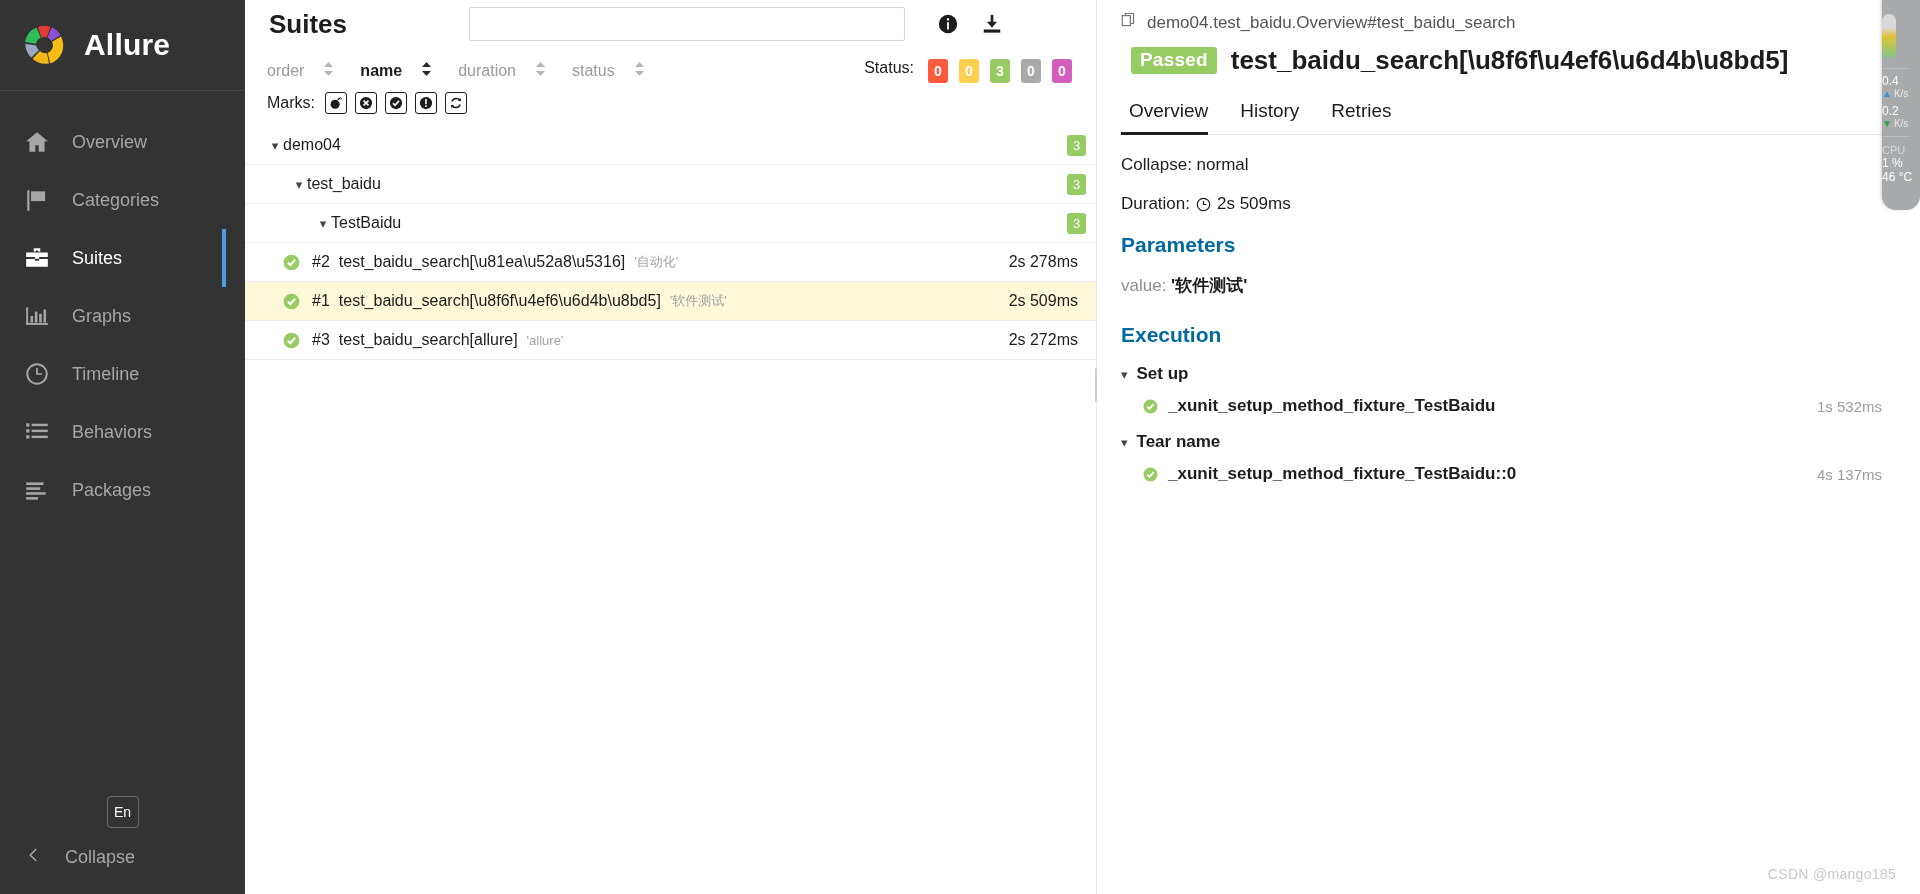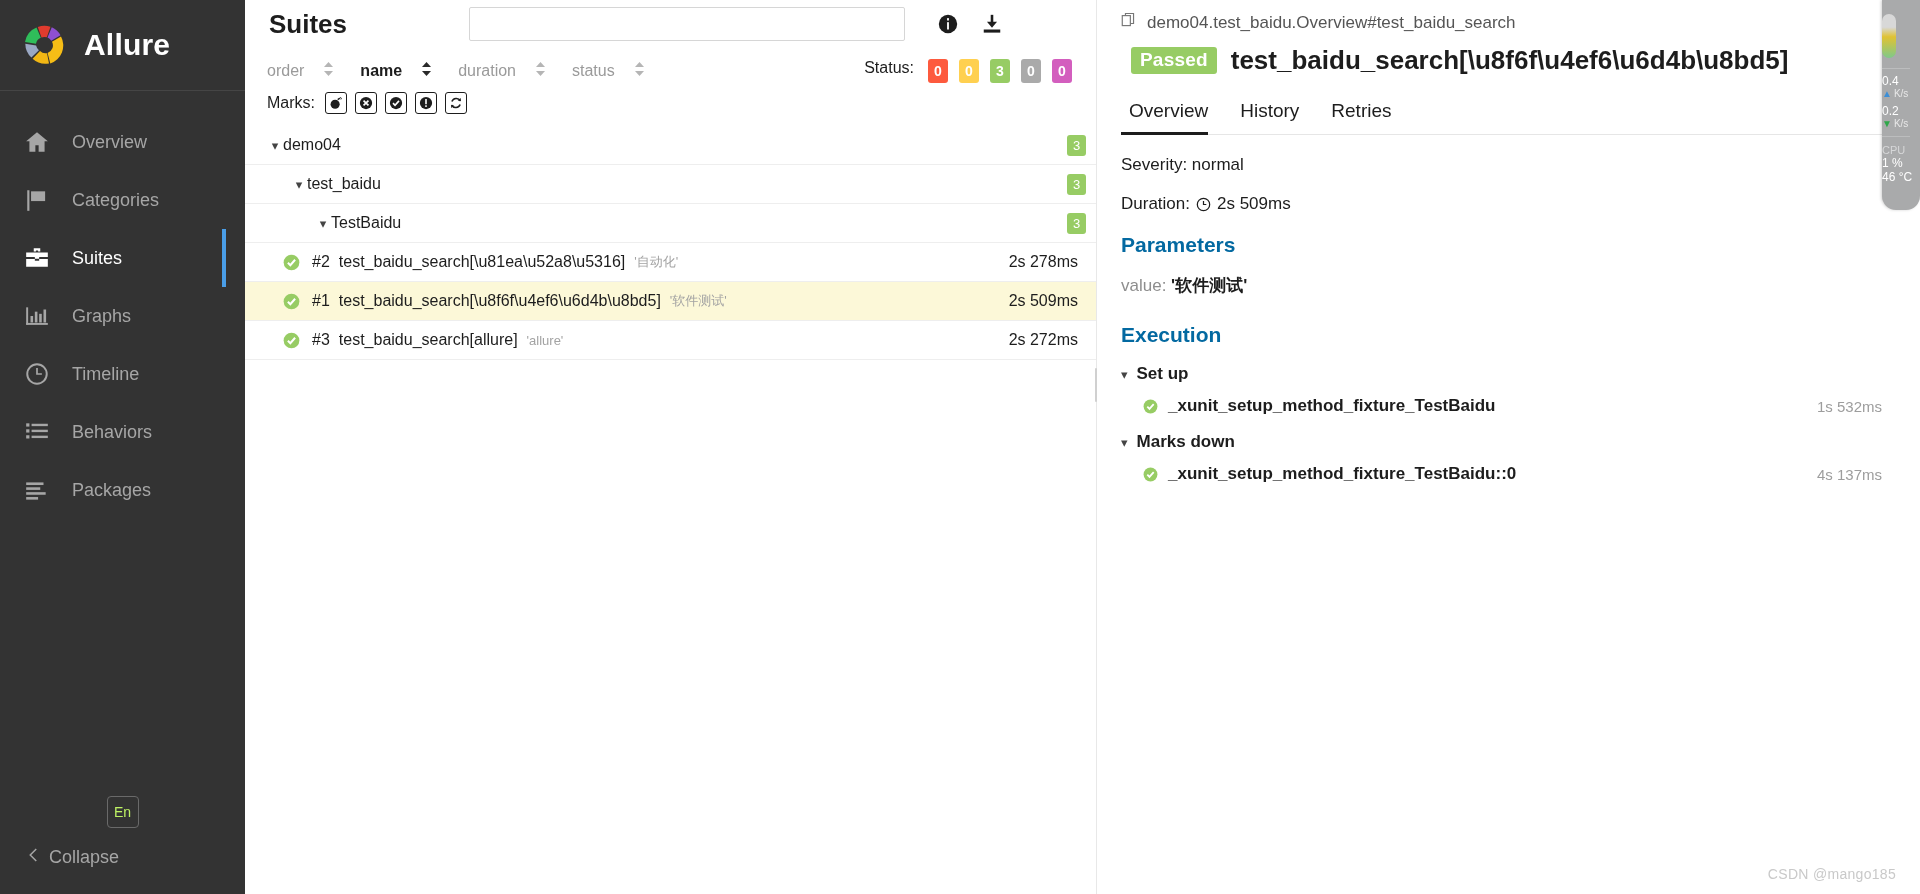--- a/index.html
+++ b/index.html
@@ -29,25 +29,25 @@
   .nav-item .nav-lbl { color: #a6a6a6; font-size: 18px; }
   .nav-item.active .nav-lbl { color: #ffffff; }
   .nav-item.active { background: #333333; }
   .nav-item.active::before {
     content: ""; position: absolute; left: 222px; top: 0px; width: 4px; height: 58px;
     background: #4a9ee8;
   }
   .sb-bottom { margin-top: auto; padding-bottom: 26px; }
   .lang-box {
     width: 32px; height: 32px; border: 1px solid #6a6a6a; border-radius: 4px;
-    color: #bef264; font-size: 14px; display: flex; align-items: center; justify-content: center;
+    color: #ffffff; font-size: 14px; display: flex; align-items: center; justify-content: center;
     margin: 0 auto 18px auto; cursor: pointer;
   }
   .collapse-row {
-    display: flex; align-items: center; gap: 6px; padding-left: 25px; cursor: pointer;
+    display: flex; align-items: center; gap: 22px; padding-left: 25px; cursor: pointer;
   }
   .collapse-row .c-lbl { color: #a6a6a6; font-size: 18px; }
 
   
   .mid { width: 852px; height: 894px; background: #ffffff; display: flex; flex-direction: column;
          border-right: 1px solid #e8e8e8; flex-shrink: 0; position: relative; }
   .mid-head { height: 48px; display: flex; align-items: center; padding: 0 0 0 24px; gap: 0; }
   .mid-title { font-size: 26px; font-weight: bold; color: #1d1d1d; width: 200px; }
   .search-input {
     width: 436px; height: 34px; border: 1px solid #d6d6d6; border-radius: 2px;
@@ -460,21 +460,21 @@
     </div>
 
     <div class="tabs">
       <span class="tab active">Overview</span>
       <span class="tab">History</span>
       <span class="tab">Retries</span>
     </div>
 
     <div class="pane">
       <div class="kv">
-        <span>Severity: normal</span>
+        <span>Collapse: normal</span>
       </div>
       <div class="kv">
         <span>Duration:</span>
         <span style="display:flex;">
           <svg width="15" height="15" viewBox="0 0 16 16" fill="none" stroke="#1d1d1d" stroke-width="1.3">
             <circle cx="8" cy="8" r="6.6"></circle>
               <path d="M8 4.2 V8 H11"></path>
           </svg>
         </span>
         <span>2s 509ms</span>
@@ -498,21 +498,21 @@
               <circle cx="8" cy="8" r="7.4" fill="#97cc64"></circle>
               <path d="M4.6 8.2 L6.9 10.6 L11.4 5.4" stroke="#fff" stroke-width="1.9" fill="none"></path>
             </svg>
         </span>
         <span class="ei-lbl">_xunit_setup_method_fixture_TestBaidu</span>
         <span class="ei-dur">1s 532ms</span>
       </div>
 
       <div class="exec-grp">
         <span style="font-size:13px;color:#444;">▾</span>
-        <span class="eg-lbl">Marks down</span>
+        <span class="eg-lbl">Tear name</span>
       </div>
       <div class="exec-item">
         <span style="display:flex;">
           <svg width="15" height="15" viewBox="0 0 16 16">
               <circle cx="8" cy="8" r="7.4" fill="#97cc64"></circle>
               <path d="M4.6 8.2 L6.9 10.6 L11.4 5.4" stroke="#fff" stroke-width="1.9" fill="none"></path>
             </svg>
         </span>
         <span class="ei-lbl">_xunit_setup_method_fixture_TestBaidu::0</span>
         <span class="ei-dur">4s 137ms</span>

